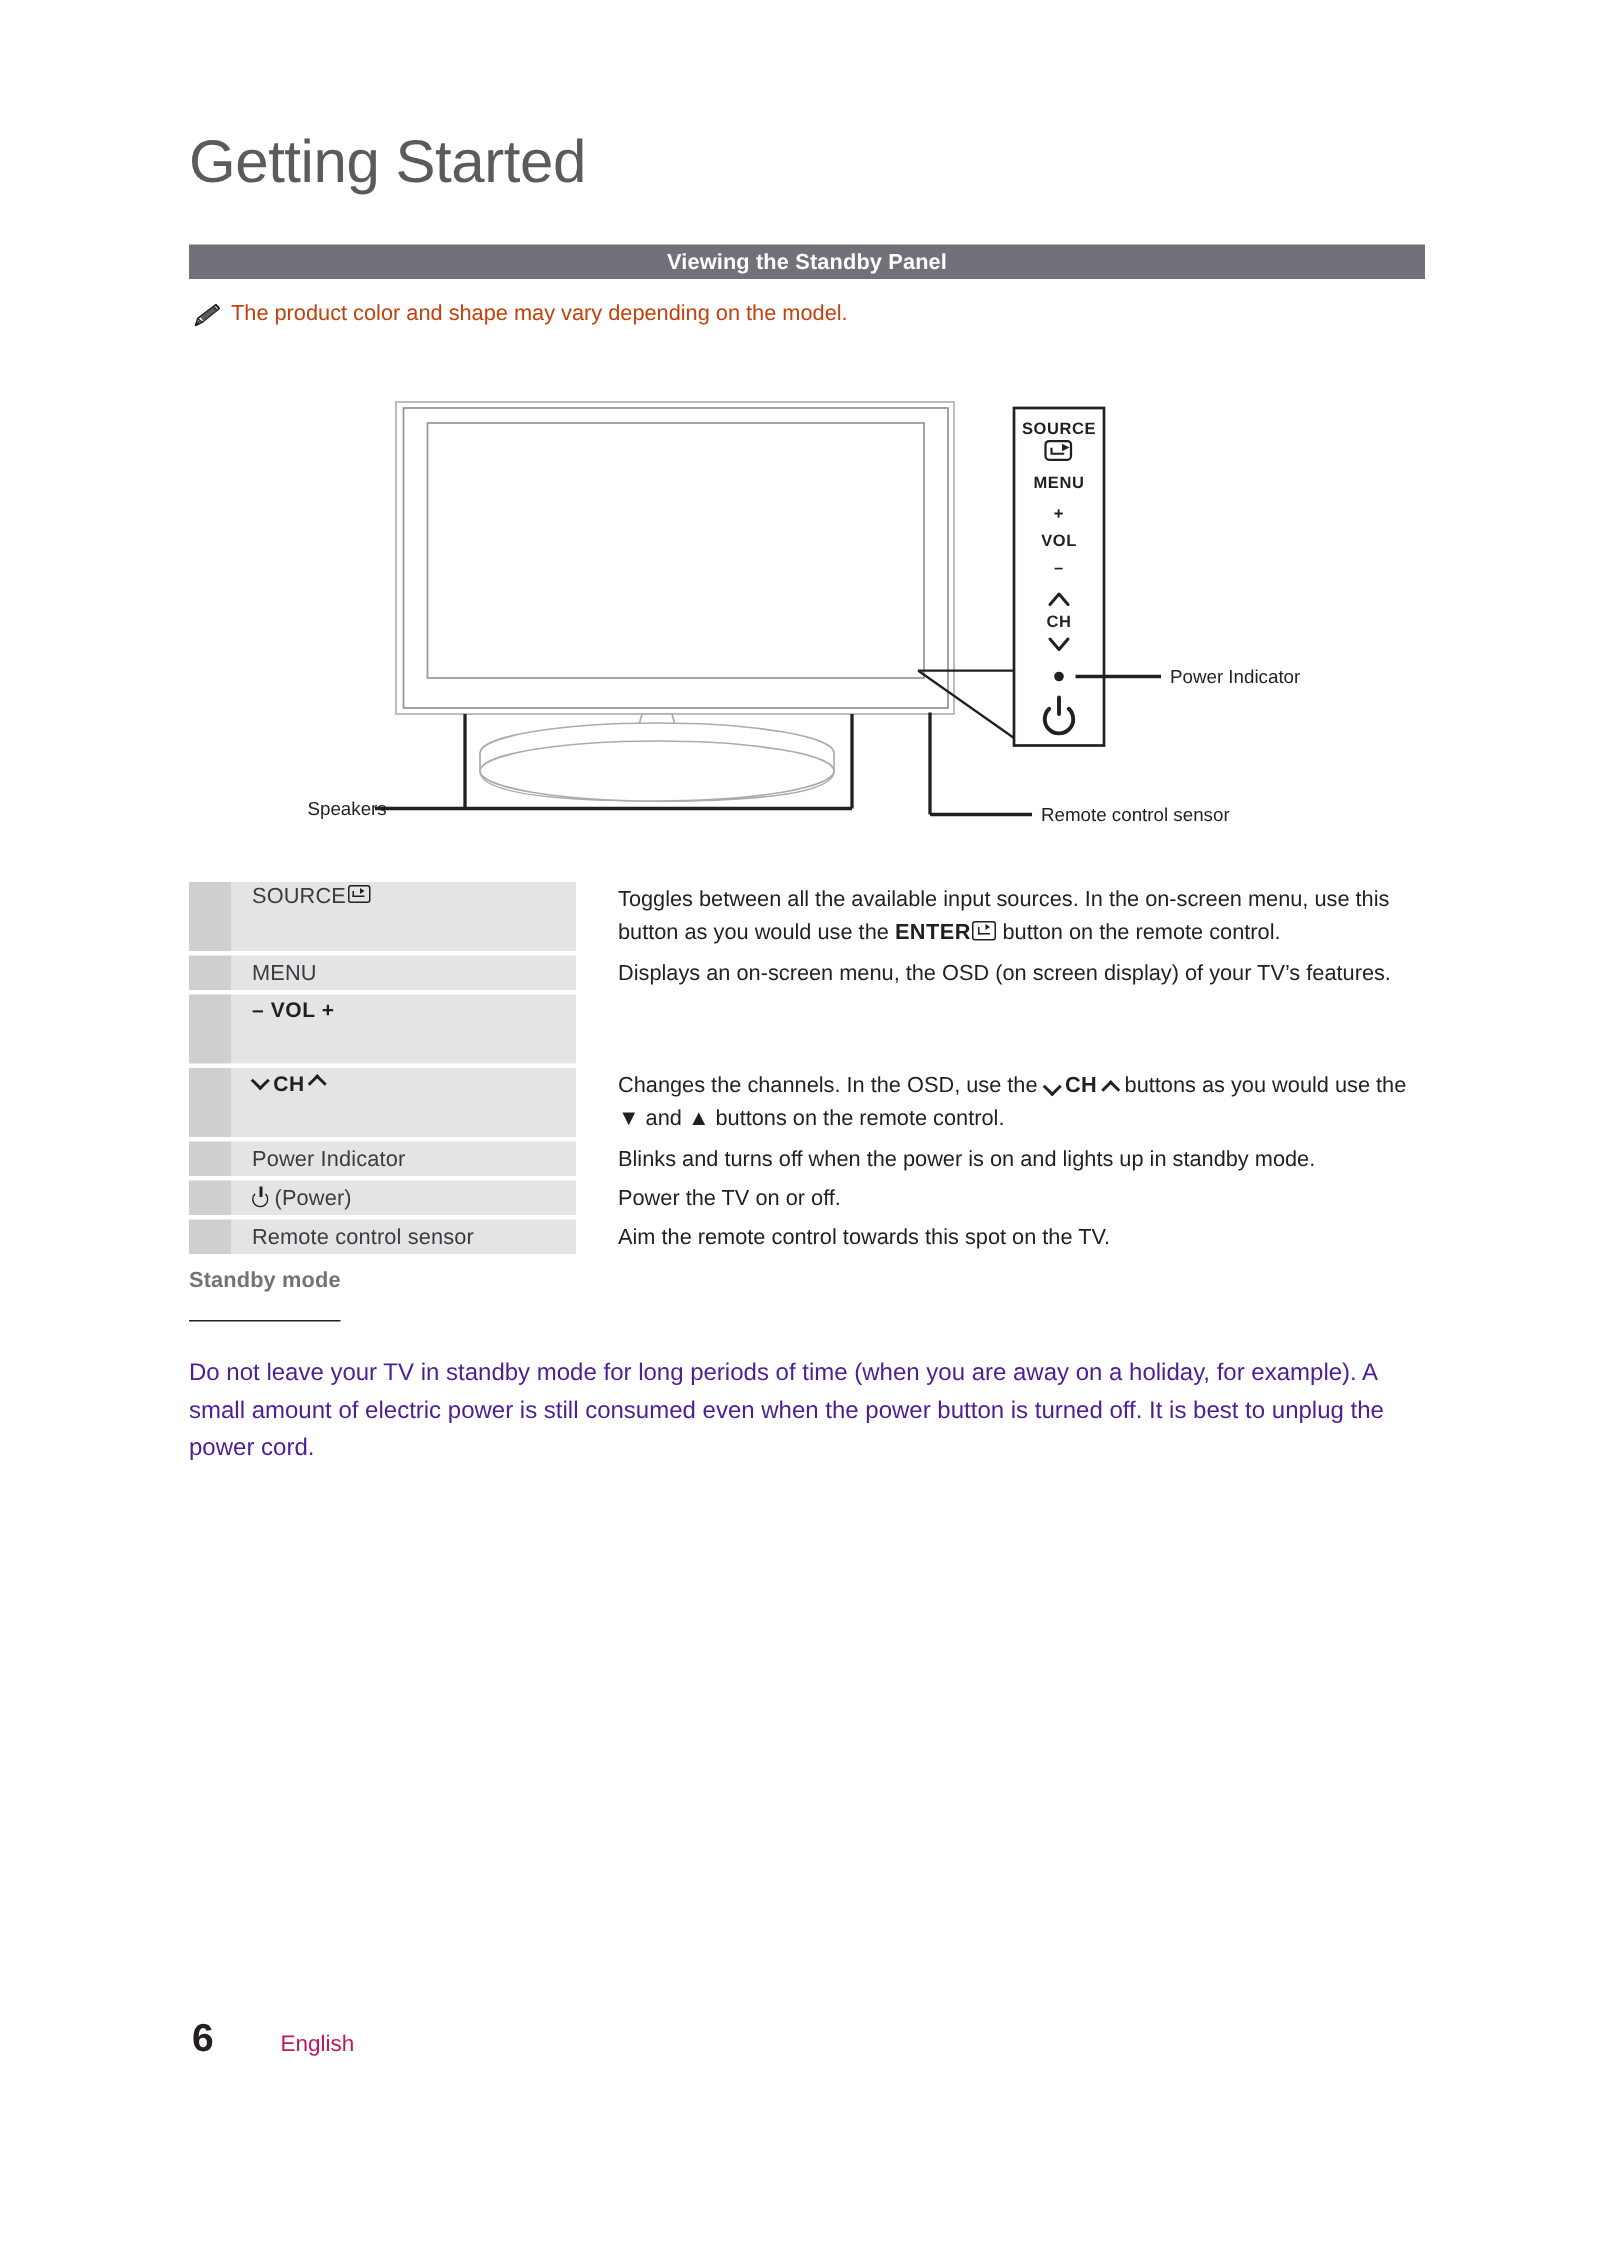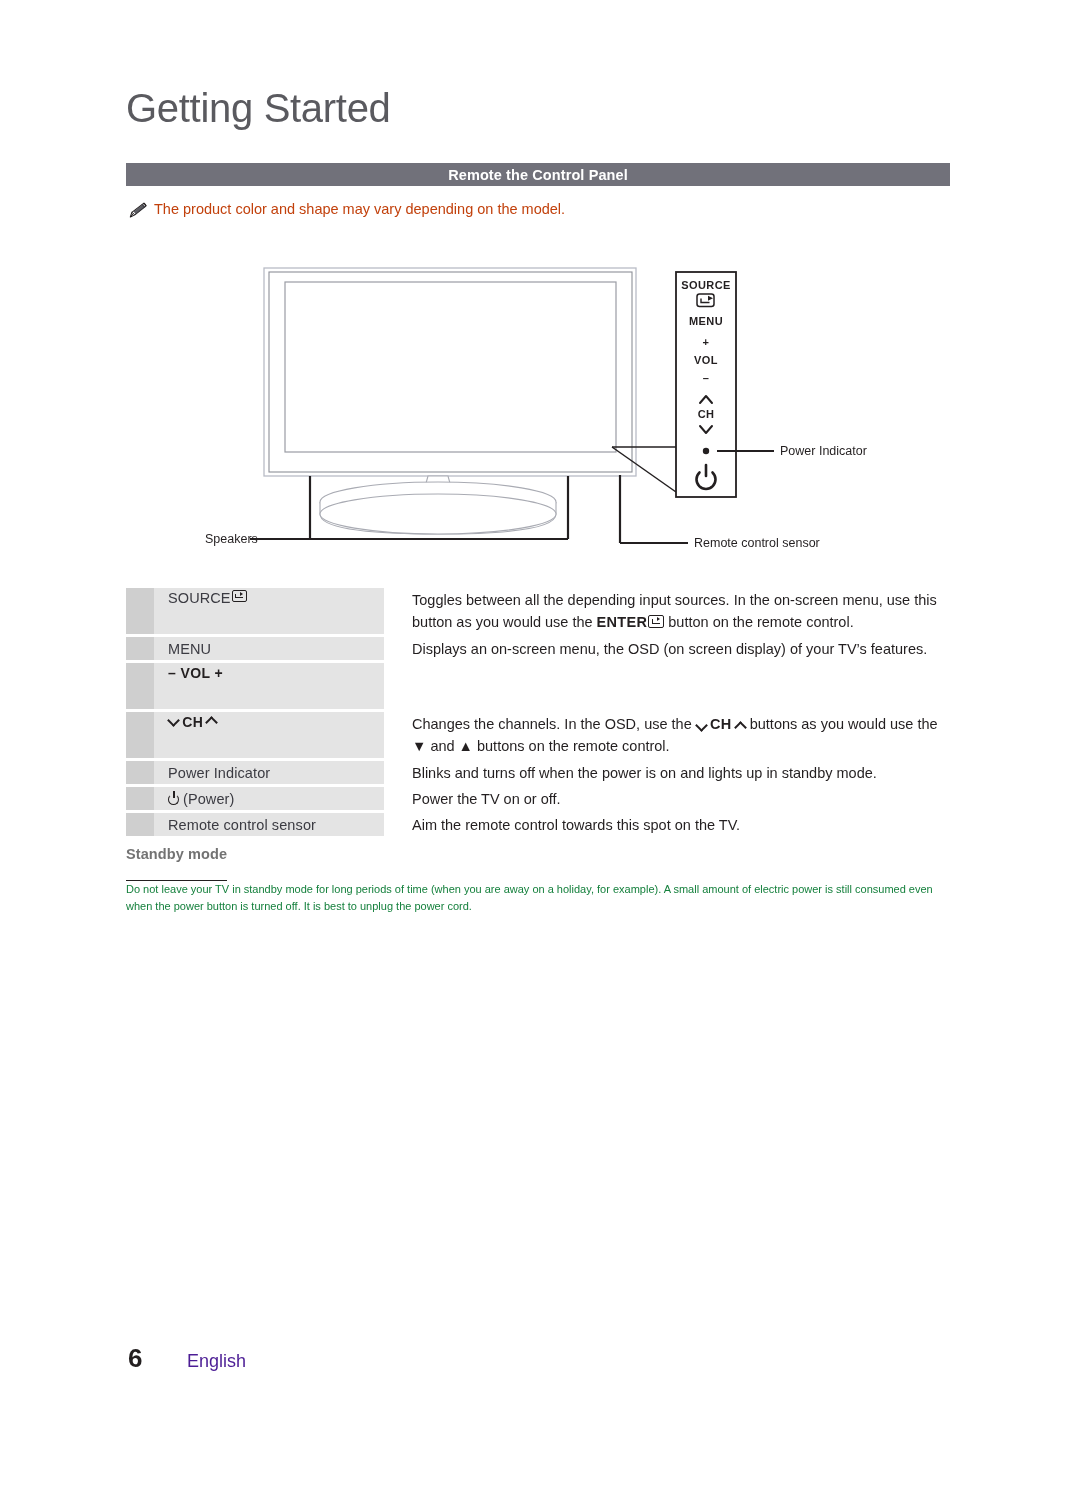--- a/index.html
+++ b/index.html
@@ -219,44 +219,44 @@
   .standby-title {
     font-size: 14.5px;
     font-weight: bold;
     color: #737373;
     display: inline-block;
     border-bottom: 1.6px solid #231f20;
     padding-bottom: 18px;
     letter-spacing: 0.1px;
   }
   .standby-body {
-    margin-top: 0;
-    font-size: 11px;
+    margin-top: 23px;
+    font-size: 16px;
     line-height: 1.55;
-    color: #15803d;
+    color: #4c1d95;
   }
 
   
   .footer {
     position: absolute;
     left: 128px;
     top: 1343px;
     display: flex;
     align-items: baseline;
     gap: 45px;
   }
   .footer-num {
     font-size: 26px;
     font-weight: bold;
     color: #231f20;
     letter-spacing: -0.5px;
   }
   .footer-lang {
-    font-size: 18px;
-    color: #4c1d95;
+    font-size: 15px;
+    color: #be185d;
   }
 
   
   .fig-label {
     font-family: "Liberation Sans", sans-serif;
     font-size: 12.5px;
     fill: #231f20;
   }
   .fig-panel-text {
     font-family: "Liberation Sans", sans-serif;
@@ -267,21 +267,21 @@
   }
 </style>
 </head>
 <body>
 
 <div class="page">
 
   <div class="page-title">Getting Started</div>
 
   <div class="section-bar">
-    <span>Remote the Control Panel</span>
+    <span>Viewing the Standby Panel</span>
   </div>
 
   <div class="note-row">
     <svg class="note-icon" viewBox="0 0 20 18">
       <path d="M16.8 1.2 C17.8 2.0 18.6 3.0 19.1 4.0 L7.2 13.6 L2.4 15.9 L4.0 10.9 Z" fill="#ffffff" stroke="#231f20" stroke-width="1.1" stroke-linejoin="round"></path>
       <path d="M16.8 1.2 L19.1 4.0" stroke="#231f20" stroke-width="1.1"></path>
       <path d="M14.9 2.7 L17.4 5.6" stroke="#231f20" stroke-width="1"></path>
       <path d="M4.0 10.9 L7.2 13.6" stroke="#231f20" stroke-width="1"></path>
       <path d="M2.4 15.9 L5.6 12.3" stroke="#231f20" stroke-width="1"></path>
       <path d="M5.9 10.0 L16.0 2.0 L18.4 4.9 L8.1 12.9 Z" fill="#3f3f46" opacity="0.85"></path>
@@ -364,21 +364,21 @@
 
   <div class="btn-table">
 
     <div class="trow r-tall">
       <div class="tbar"></div>
       <div class="tlabel">
         <span>SOURCE</span>
           <span class="sq-enter"></span>
       </div>
       <div class="tdesc">
-        <span>Toggles between all the depending input sources. In the on-screen menu, use this</span><br>
+        <span>Toggles between all the available input sources. In the on-screen menu, use this</span><br>
         button as you would use the <b>ENTER</b><span class="sq-enter tall"></span> button on the remote control.
       </div>
     </div>
 
     <div class="trow r-short">
       <div class="tbar"></div>
       <div class="tlabel">
         <span>MENU</span>
       </div>
       <div class="tdesc">Displays an on-screen menu, the OSD (on screen display) of your TV’s features.</div>

